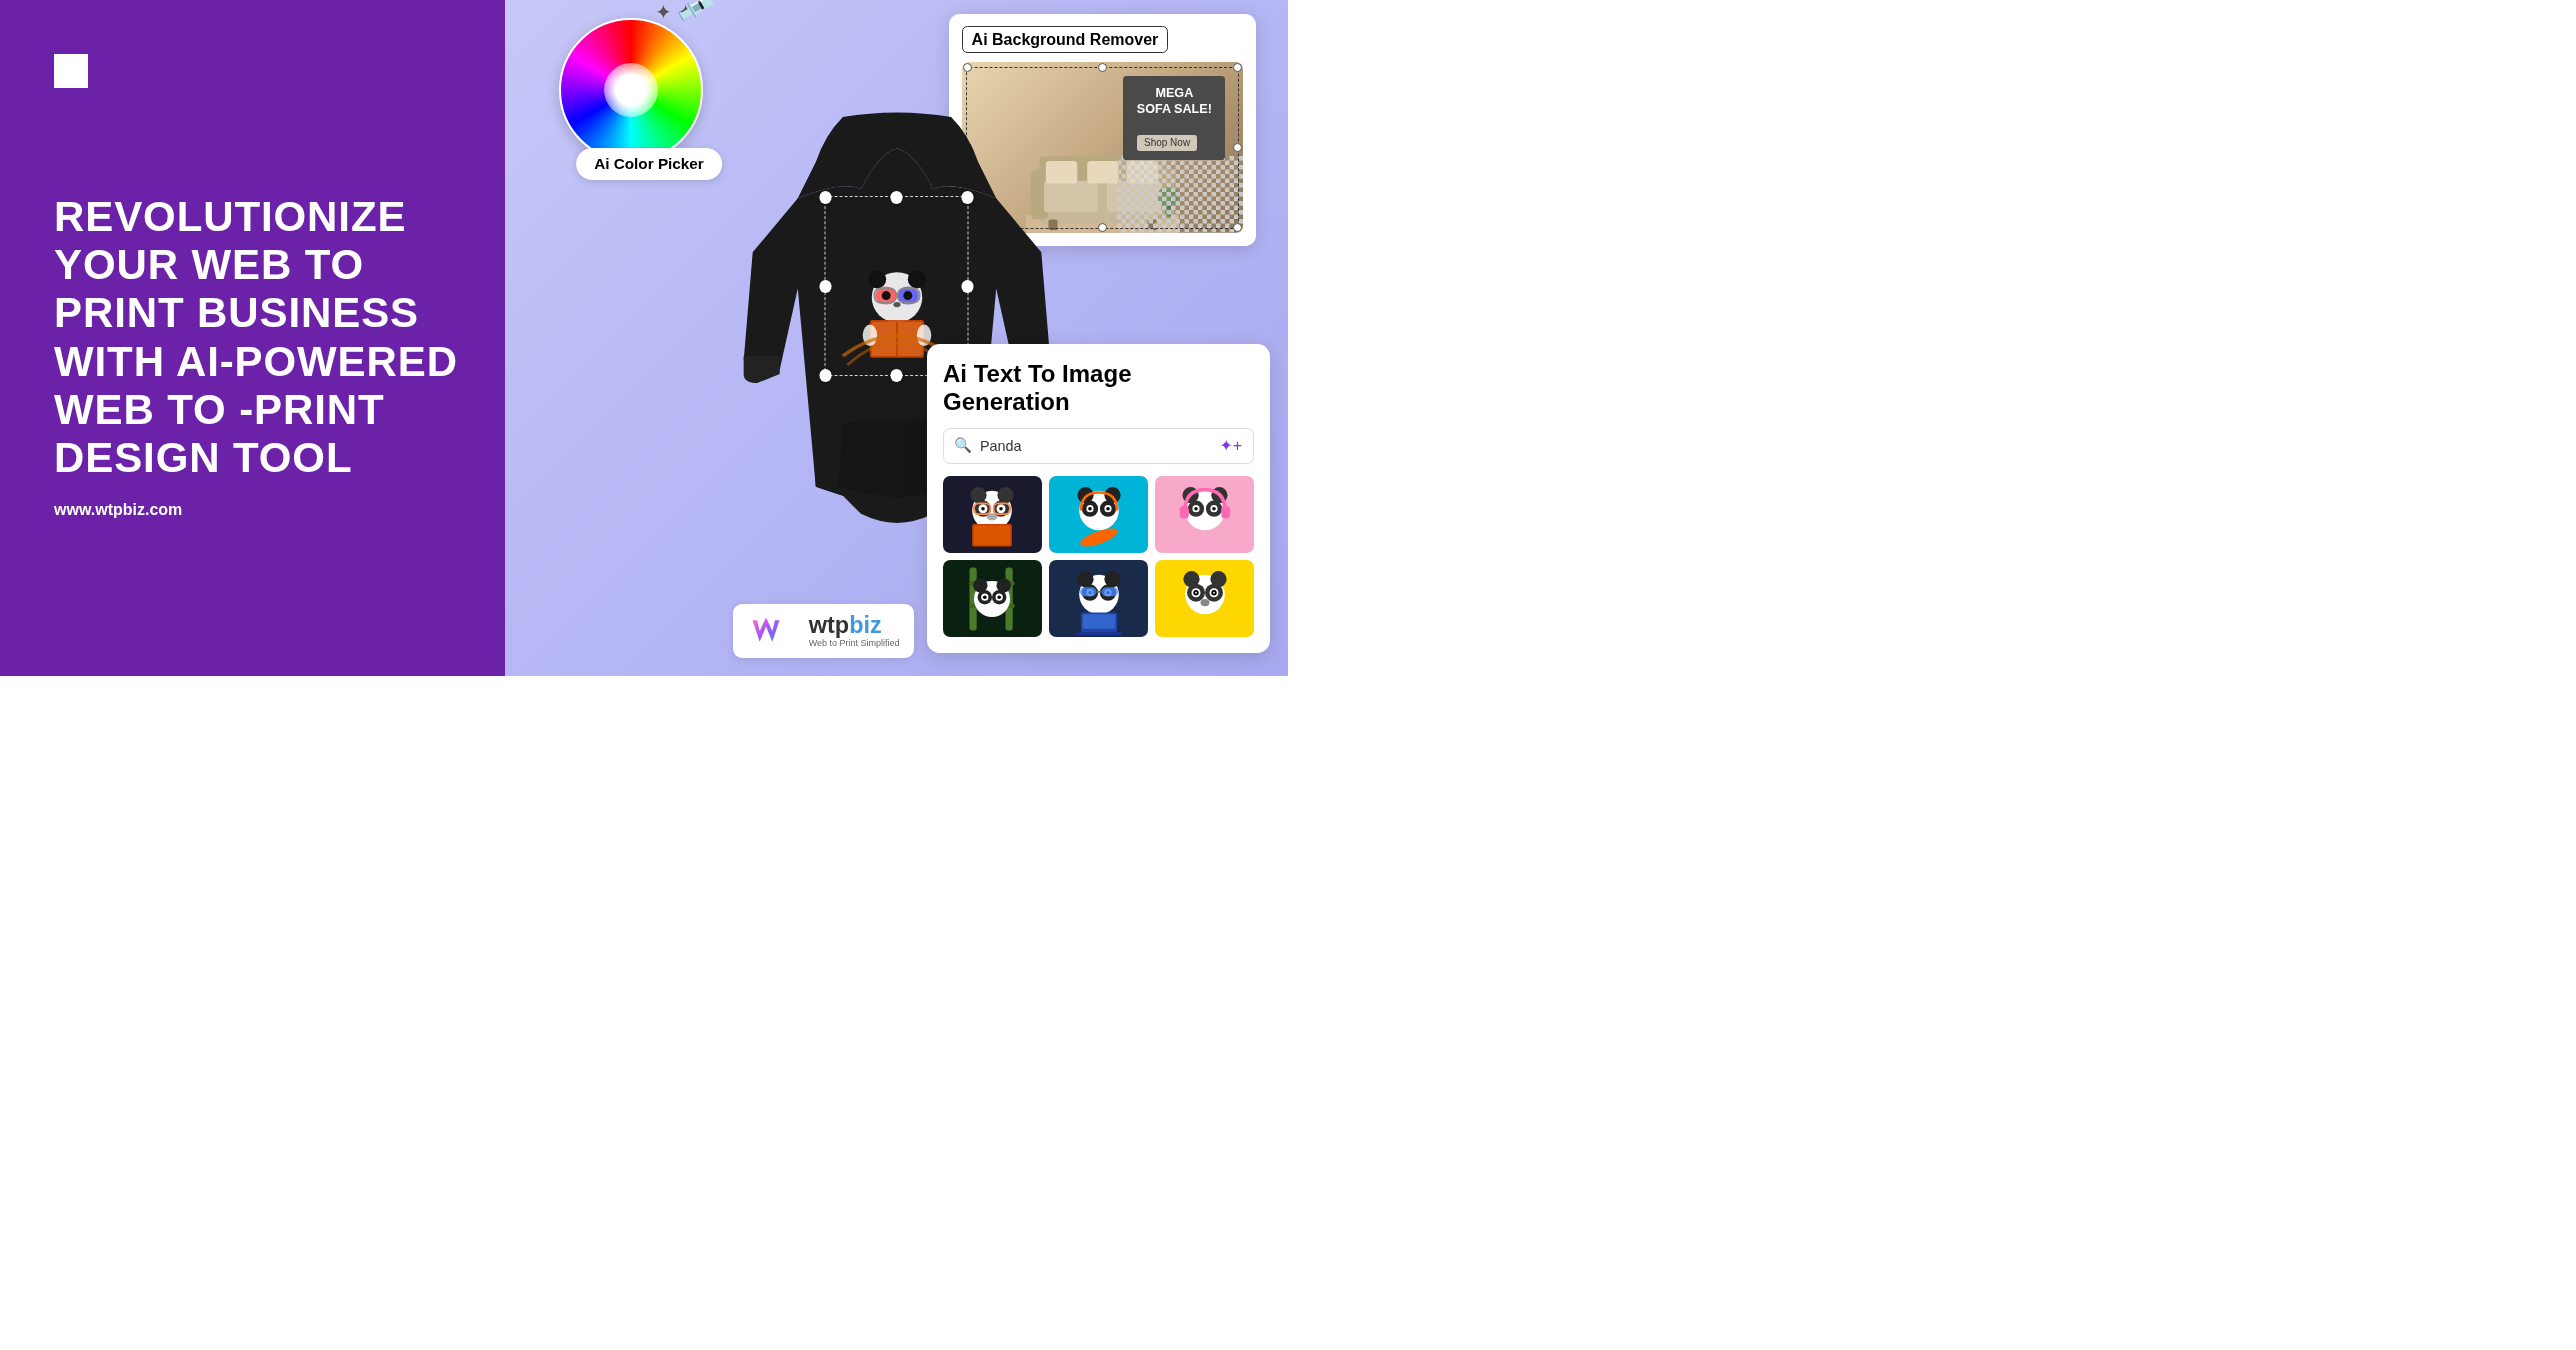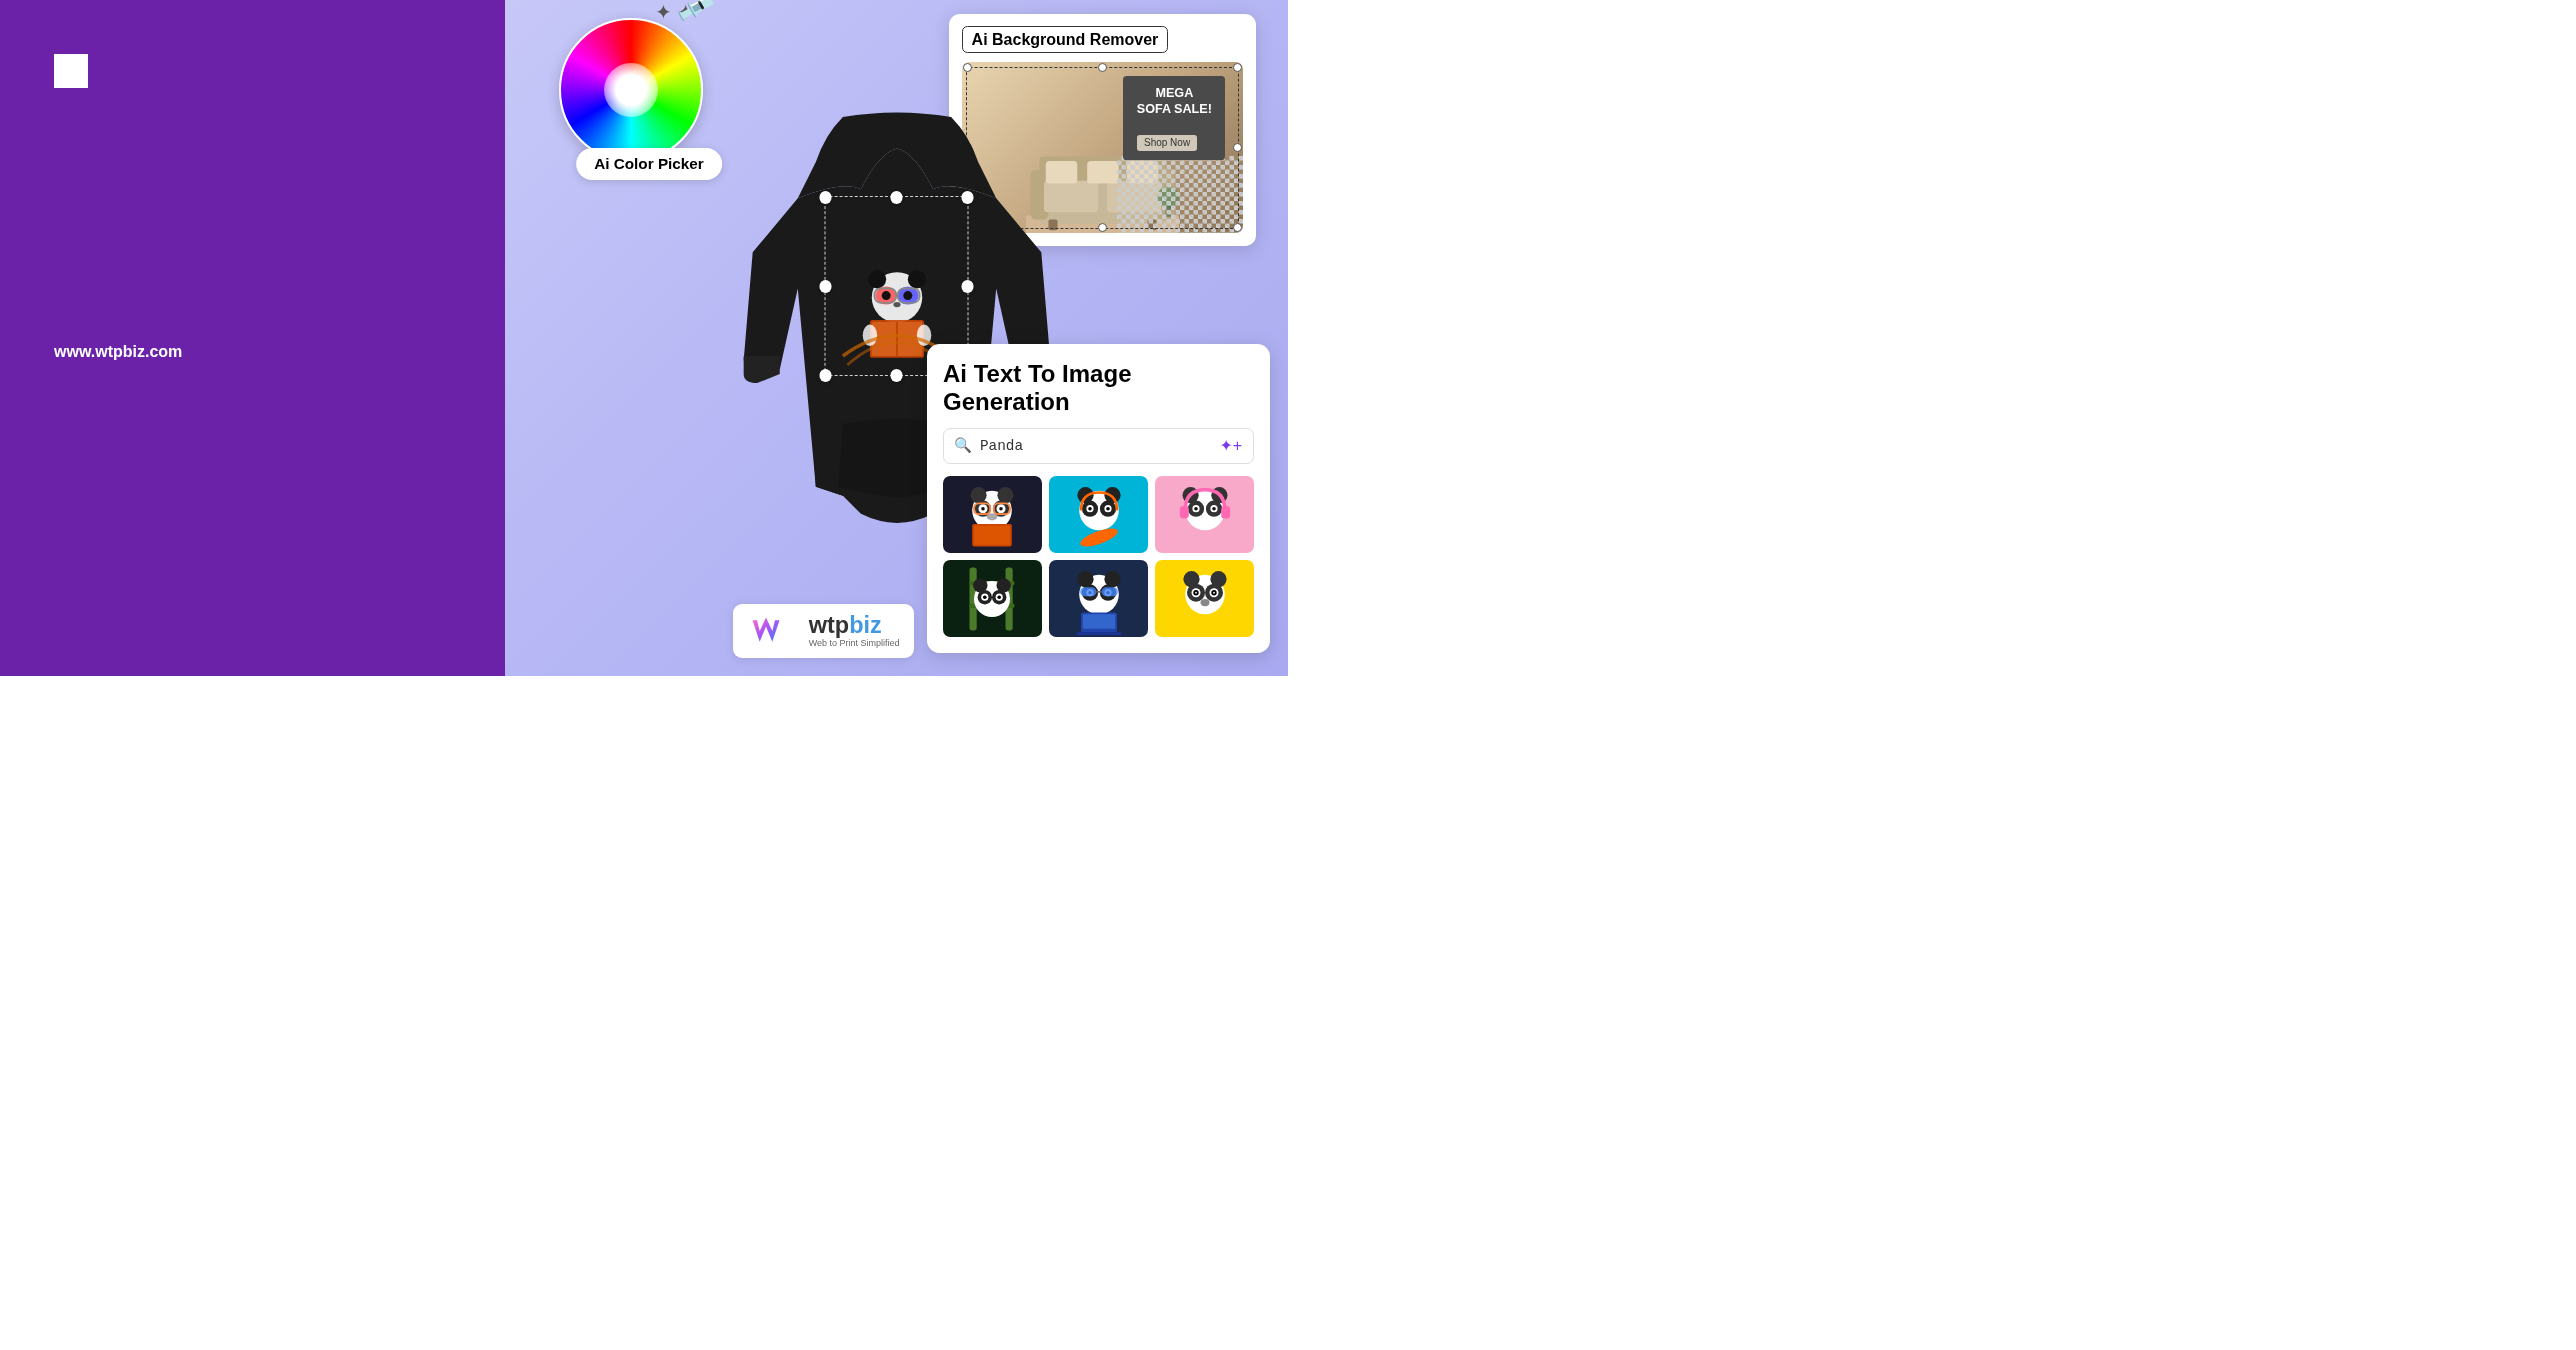--- a/index.html
+++ b/index.html
@@ -281,21 +281,20 @@
       gap: 7.2px;
     }
     .search-icon-char {
       color: #888;
       font-size: 14.4px;
     }
     .search-text {
       flex: 1;
       font-size: 14.4px;
       color: #333;
-      font-family: Liberation Mono, monospace;
     }
     .sparkle-btn {
       font-size: 16px;
       color: #7c3aed;
     }
     .image-grid {
       display: grid;
       grid-template-columns: repeat(3, 1fr);
       gap: 7.2px;
     }
@@ -348,20 +347,21 @@
       font-size: 9px;
       color: #666;
       white-space: nowrap;
     }
   </style>
 </head>
 <body>
 
 <div class="left-panel">
   <div class="white-square"></div>
+  <h1 class="main-heading">REVOLUTIONIZE YOUR WEB TO PRINT BUSINESS WITH AI-POWERED WEB TO -PRINT DESIGN TOOL</h1>
   <p class="website-url">www.wtpbiz.com</p>
 </div>
 
 <div class="right-panel">
 
   <div class="color-picker-area" style="width:180px;">
     <div style="position:relative; width:144px;">
       <div class="color-wheel"></div>
       <div class="sparkles">✦ ✦</div>
       <div style="position:absolute; top:-32px; right:-18px; font-size:34px; transform:rotate(15deg);">💉</div>

